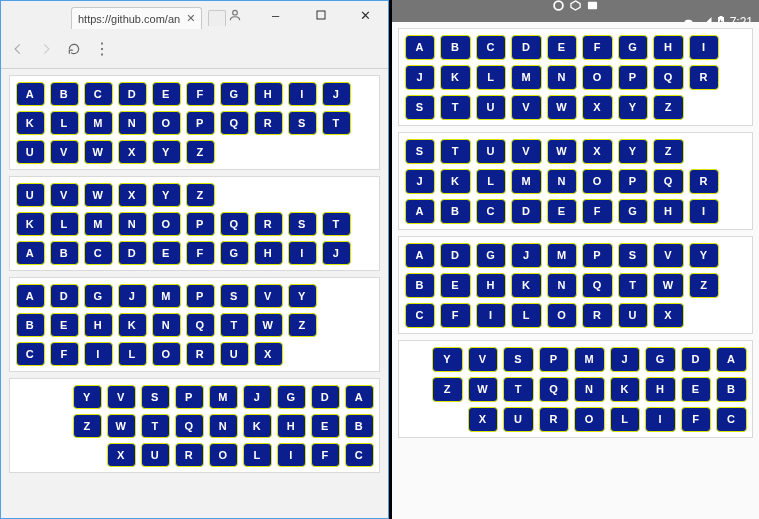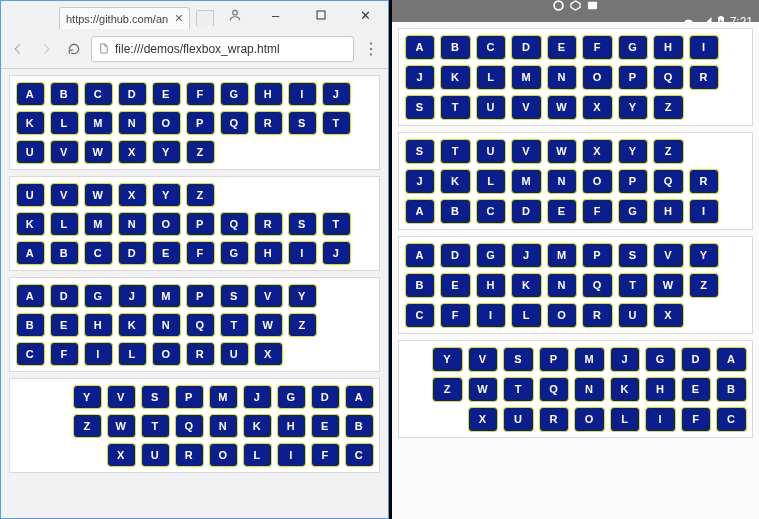--- a/index.html
+++ b/index.html
@@ -5,21 +5,21 @@
   * { box-sizing: border-box; margin:0; padding:0; }
   html,body { width:759px; height:519px; font-family: Arial, Helvetica, sans-serif; background:#fff; overflow:hidden; }
   .root { display:flex; width:759px; height:519px; }
   
   .browser { width:389px; height:519px; border:1px solid #4f9fe8; background:#fff; display:flex; flex-direction:column; }
   .chrome-top { height:68px; background:#f1f1f1; border-bottom:1px solid #d0d0d0; display:flex; flex-direction:column; }
   .titlebar { height:28px; display:flex; align-items:center; position:relative; }
   .titlebar .spacer { flex:1; }
   .winbtn { width:45px; height:28px; display:flex; align-items:center; justify-content:center; color:#333; font-size:13px; }
   .profile { width:36px; height:28px; display:flex; align-items:center; justify-content:center; color:#666; font-size:16px;}
-  .tabstrip { position:absolute; left:10px; top:6px; display:flex; align-items:center; height:22px;padding-left:48px;}
+  .tabstrip { position:absolute; left:22px; top:6px; display:flex; align-items:center; height:22px;padding-left:48px;}
   .tab { height:22px; max-width:170px; background:#fafafa; border:1px solid #c8c8c8; border-bottom:none; border-radius:3px 3px 0 0; display:flex; align-items:center; padding:0 6px; font-size:11px; color:#444; gap:6px;}
   .tab .tab-title { max-width:120px; white-space:nowrap; overflow:hidden; text-overflow:ellipsis;}
   .tab .tab-x { font-size:11px; color:#666; }
   .newtab { width:18px; height:16px; margin-left:6px; border:1px solid #c8c8c8; border-bottom:none; border-radius:2px 2px 0 0; background:#eee;}
   .addrbar { height:40px; display:flex; align-items:center; padding:0 6px; gap:6px; }
   .navicon { width:22px; height:22px; display:flex; align-items:center; justify-content:center; color:#777; font-size:14px; border-radius:50%; }
   .navicon.dis { color:#bbb; }
   .omnibox { flex:1; height:26px; border:1px solid #c8c8c8; border-radius:3px; background:#fff; display:flex; align-items:center; padding:0 6px; font-size:12px; color:#333; gap:6px;}
   .omnibox .page-icon { color:#777; font-size:12px;}
   .menuicon { width:22px; height:22px; display:flex; align-items:center; justify-content:center; color:#666; font-size:16px;}
@@ -95,29 +95,20 @@
           <svg width="14" height="14" viewBox="0 0 24 24" fill="none" stroke="#ccc" stroke-width="2">
               <path d="M9 4l8 8-8 8"></path>
             </svg>
         </div>
         <div class="navicon">
           <svg width="14" height="14" viewBox="0 0 24 24" fill="none" stroke="#666" stroke-width="2">
               <path d="M4 12a8 8 0 1 1 3 6.2"></path>
               <path d="M4 20v-6h6"></path>
             </svg>
         </div>
-        <div class="omnibox">
-          <span class="page-icon">
-            <svg width="11" height="13" viewBox="0 0 24 24" fill="none" stroke="#888" stroke-width="2">
-                <path d="M6 2h9l5 5v15H6z"></path>
-                <path d="M15 2v5h5"></path>
-              </svg>
-          </span>
-          <span>file:///demos/flexbox_wrap.html</span>
-        </div>
         <div class="menuicon">⋮</div>
       </div>
     </div>
 
     <div class="browser-content">
       <div class="panel" id="b0">
           <div class="cell">A</div>
           <div class="cell">B</div>
           <div class="cell">C</div>
           <div class="cell">D</div>

